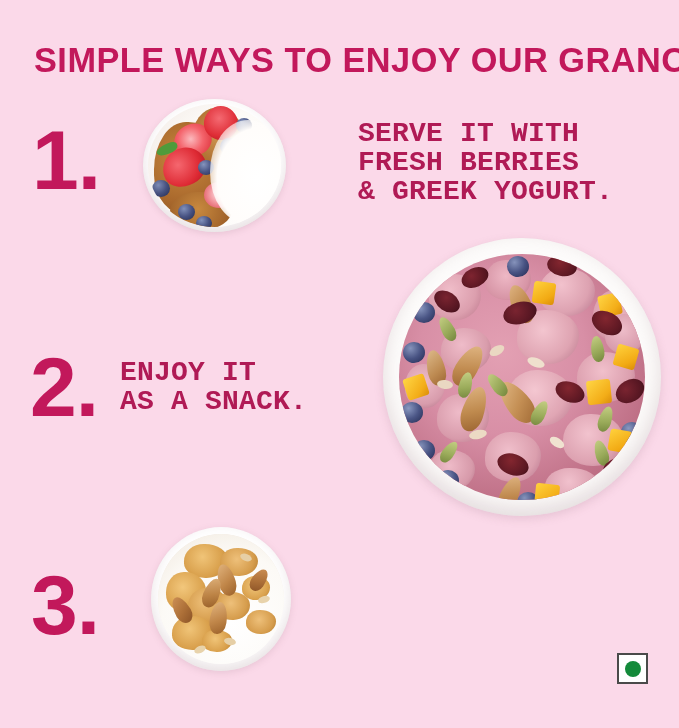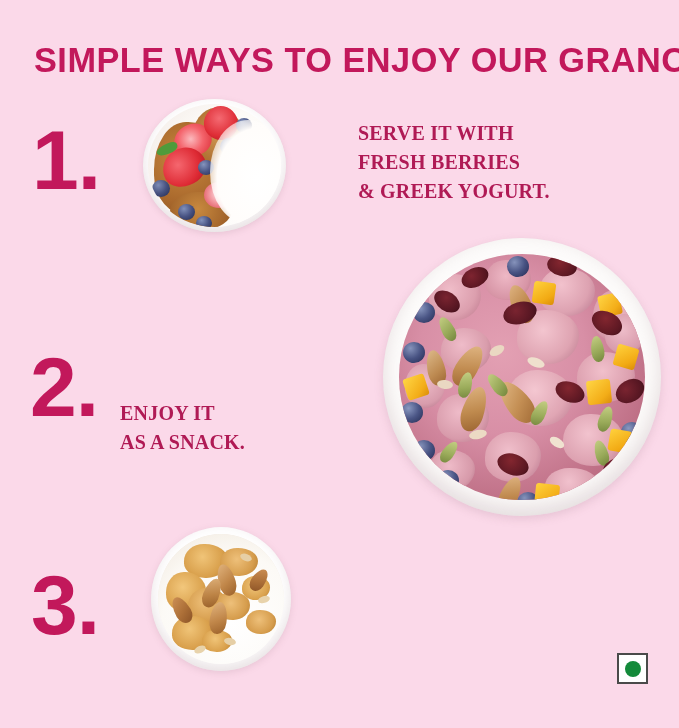--- a/index.html
+++ b/index.html
@@ -51,31 +51,31 @@
     color: #c2185b;
     letter-spacing: -1px;
   }
   #num-1 { left: 32px; top: 118px; }
   #num-2 { left: 30px; top: 345px; }
   #num-3 { left: 31px; top: 563px; }
 
   
   .caption {
     position: absolute;
-    font-family: Liberation Serif, serif;
+    font-family: Liberation Mono, monospace;
     font-weight: bold;
-    font-size: 20px;
+    font-size: 28px;
     line-height: 29px;
     color: #b01a55;
     text-transform: uppercase;
     letter-spacing: 0.2px;
     white-space: pre-line;
   }
   #cap-1 { left: 358px; top: 119px; }
-  #cap-2 { left: 120px; top: 358px; margin-top: 41px; }
+  #cap-2 { left: 120px; top: 358px; }
   #cap-3 { left: 358px; top: 563px; }
 
   
   .bowl {
     position: absolute;
     border-radius: 50%;
     overflow: hidden;
   }
 
   

